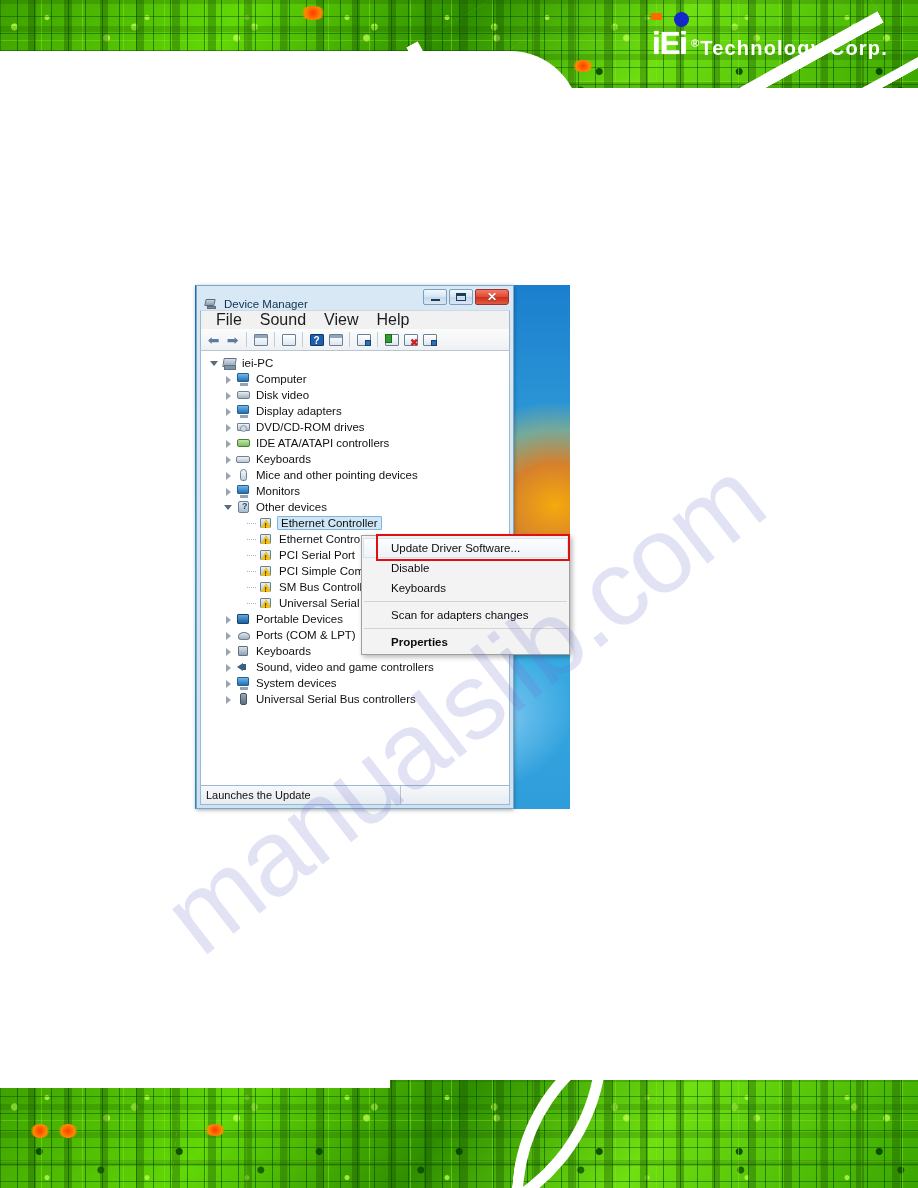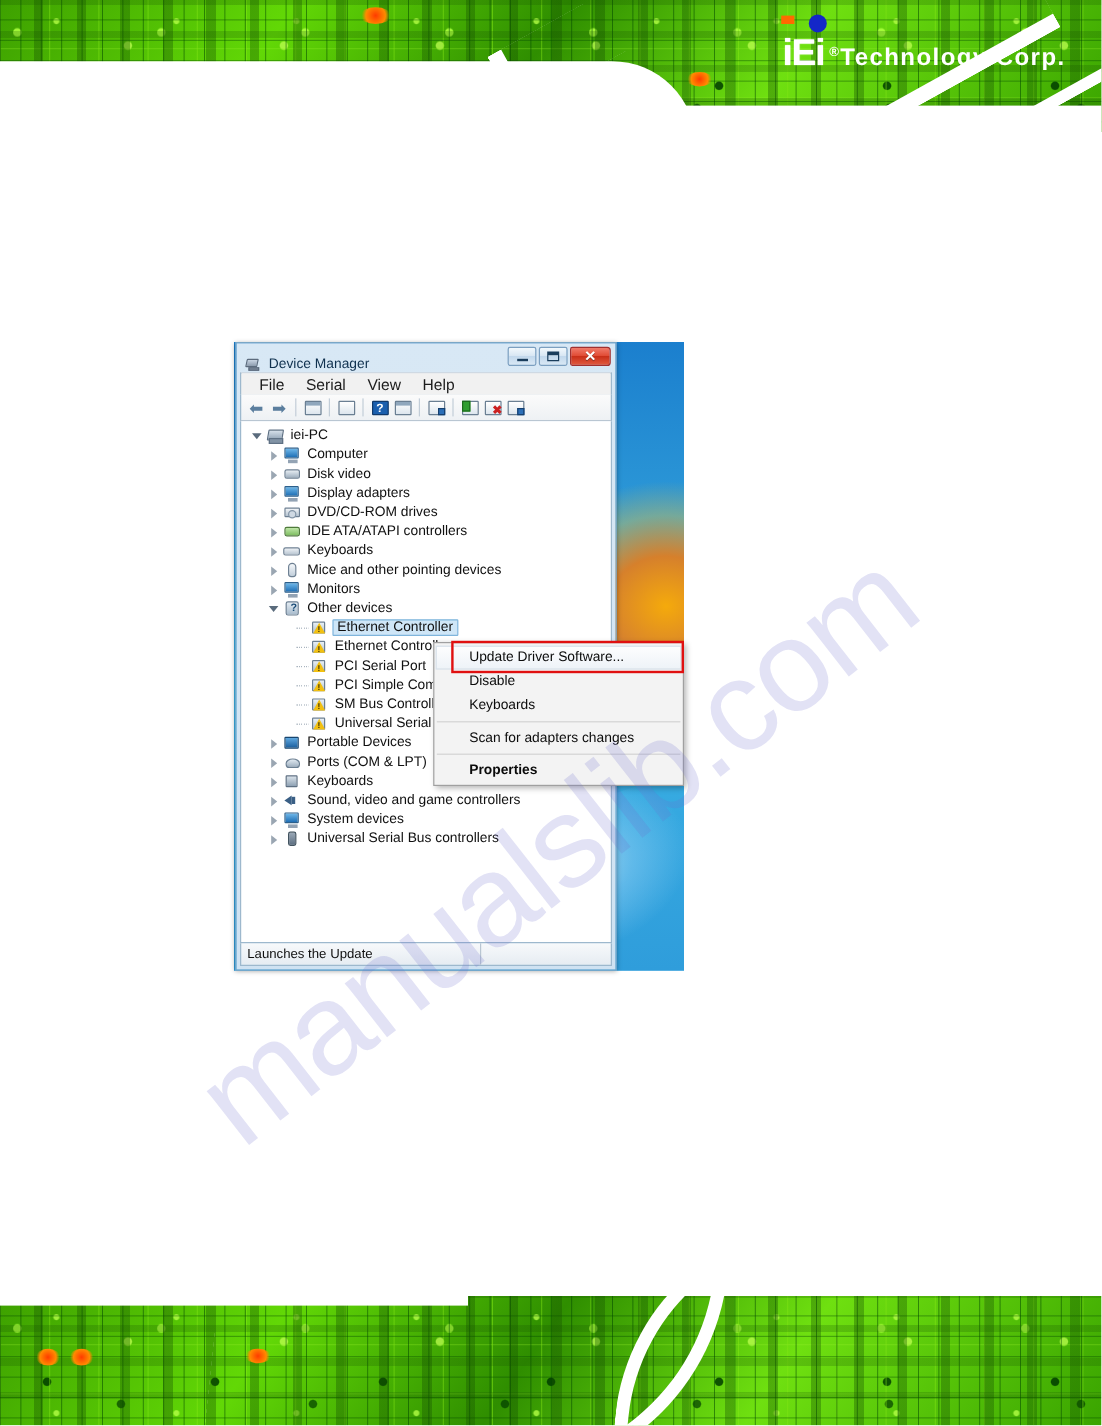--- a/index.html
+++ b/index.html
@@ -199,21 +199,21 @@
   .winbtn .x-glyph { color:#ffffff; font-size: 12px; font-weight:bold; line-height:12px; text-shadow:0 1px 0 rgba(0,0,0,.4); }
 
   #dm-menubar {
     height: 19px; background:#f1f1f1;
     border-top: 1px solid #cfd9e3;
     display:flex; align-items:center; gap: 0px;
     padding-left: 6px; flex:0 0 auto;
     border-left:1px solid #9db8cd; border-right:1px solid #9db8cd;
   }
   .menu-item {
-    font-size: 13px; color:#1c1c1c; padding: 1px 9px; cursor:default;
+    font-size: 16px; color:#1c1c1c; padding: 1px 9px; cursor:default;
     font-family:"Liberation Sans",sans-serif;
   }
   #dm-toolbar {
     height: 22px;
     background: linear-gradient(180deg,#fbfbfb 0%, #eef1f4 100%);
     border-bottom: 1px solid #b9c6d2;
     border-left:1px solid #9db8cd; border-right:1px solid #9db8cd;
     display:flex; align-items:center; padding: 0 4px; gap: 2px;
     flex:0 0 auto;
   }
@@ -439,21 +439,21 @@
               <div class="max-glyph"></div>
             </div>
           <div class="winbtn close">
               <span class="x-glyph">✕</span>
             </div>
         </div>
       </div>
 
       <div id="dm-menubar">
         <div class="menu-item">File</div>
-        <div class="menu-item">Serial</div>
+        <div class="menu-item">Sound</div>
         <div class="menu-item">View</div>
         <div class="menu-item">Help</div>
       </div>
 
       <div id="dm-toolbar">
         <div class="tb-icon">
             <span class="arrow-glyph">⬅</span>
           </div>
         <div class="tb-icon">
             <span class="arrow-glyph">➡</span>

